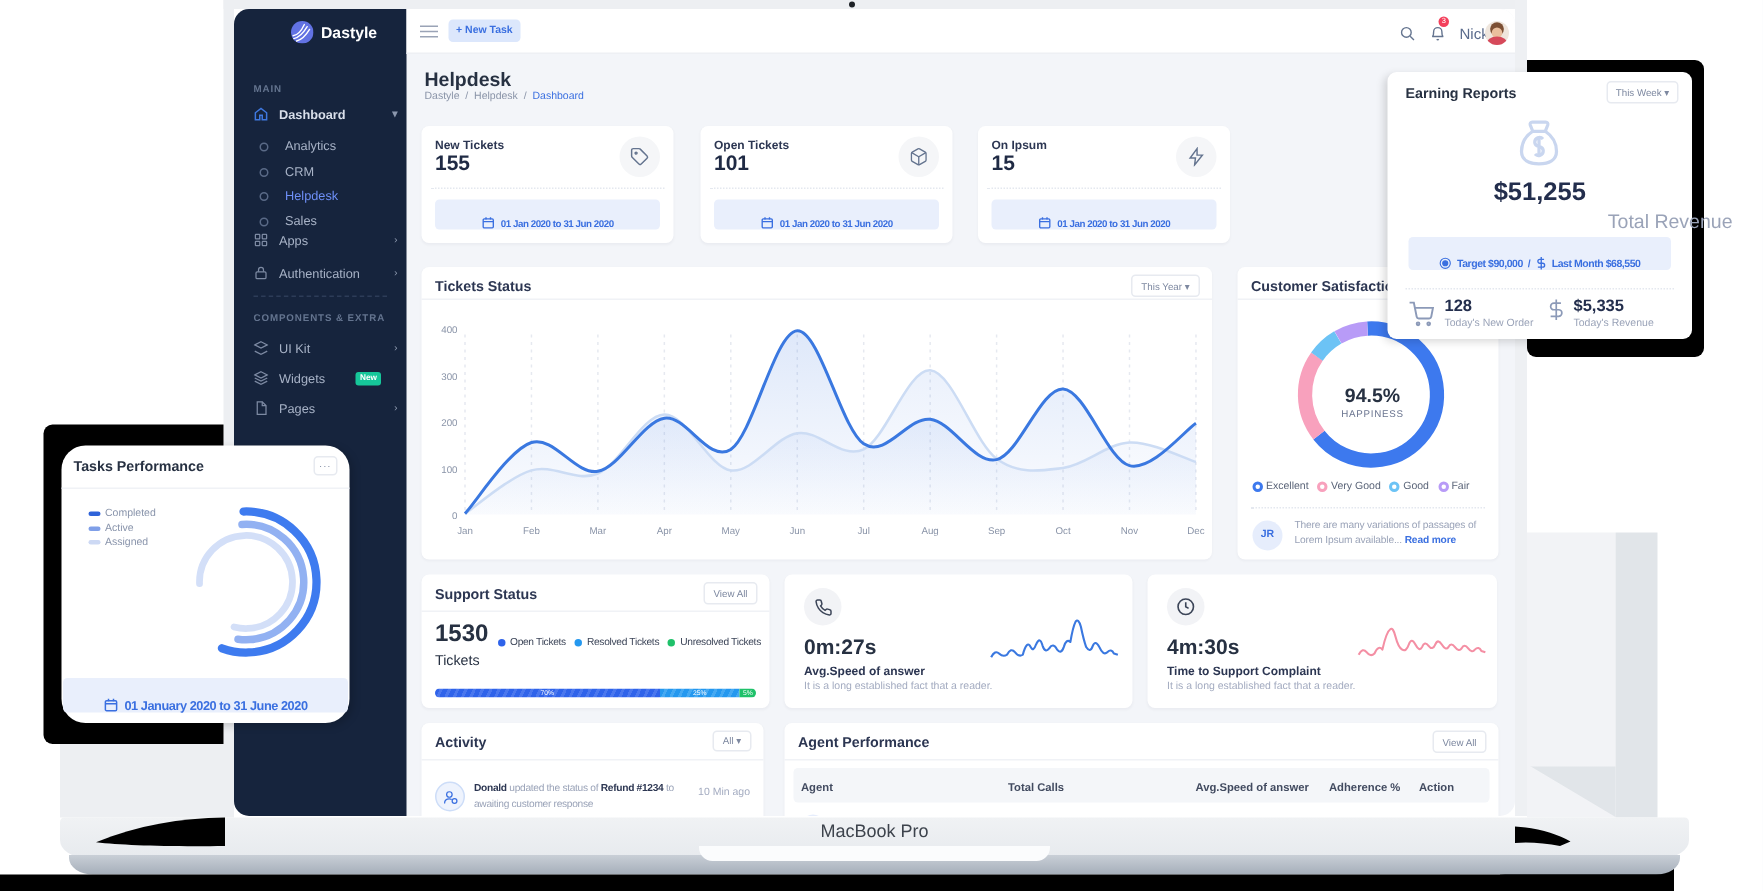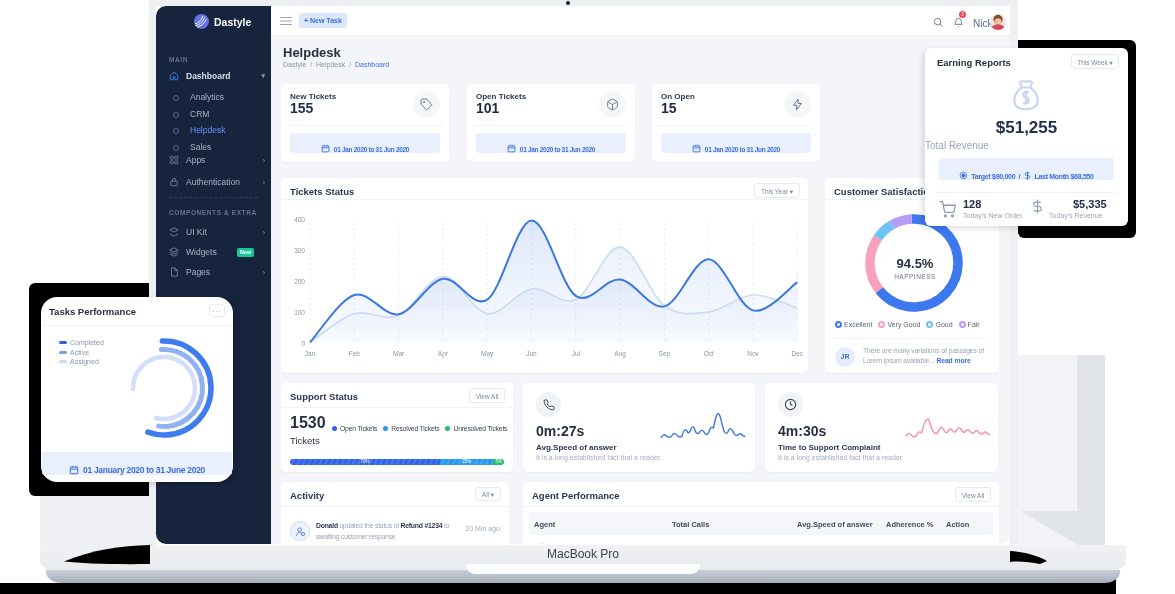--- a/index.html
+++ b/index.html
@@ -206,21 +206,21 @@
       </div>
     <div class="dash" style="left:6px;right:6px;top:41px;"></div>
     <div class="datebtn" style="left:9px;right:9px;top:49px;height:20px;"><svg width="9" height="9" viewBox="0 0 24 24" fill="none" stroke="#3a6fe0" stroke-width="2.4" style="margin-right:4px;">
           <rect x="3" y="5" width="18" height="16" rx="2"></rect>
           <line x1="3" y1="10" x2="21" y2="10"></line>
           <line x1="8" y1="2" x2="8" y2="6"></line>
           <line x1="16" y1="2" x2="16" y2="6"></line>
         </svg>01 Jan 2020 to 31 Jun 2020</div>
   </div>
   <div class="card stat" style="left:496px;">
-    <div class="lb">On Open</div>
+    <div class="lb">On Ipsum</div>
       <div class="num">15</div>
     <div class="ic">
         <svg width="13" height="13" viewBox="0 0 24 24" fill="none" stroke="#64748f" stroke-width="1.8">
           <path d="M13 2 L4.5 13.5 H11 L10 22 L19.5 10 H13 Z"></path>
         </svg>
       </div>
     <div class="dash" style="left:6px;right:6px;top:41px;"></div>
     <div class="datebtn" style="left:9px;right:9px;top:49px;height:20px;"><svg width="9" height="9" viewBox="0 0 24 24" fill="none" stroke="#3a6fe0" stroke-width="2.4" style="margin-right:4px;">
           <rect x="3" y="5" width="18" height="16" rx="2"></rect>
           <line x1="3" y1="10" x2="21" y2="10"></line>
@@ -417,21 +417,21 @@
 <div class="abs" id="earnshadow" style="left:1018px;top:40px;width:118px;height:198px;background:#000;border-radius:0 6px 6px 6px;"></div>
 <div class="abs" id="earncard" style="left:925px;top:48px;width:203px;height:178px;background:#fff;border-radius:6px;box-shadow:-2px 2px 6px rgba(0,0,0,.15);">
   <div class="abs" style="left:12px;top:9px;font-size:9.5px;font-weight:bold;color:#273142;">Earning Reports</div>
   <div class="pillbtn" style="right:9px;top:6px;width:48px;height:15px;line-height:15px;">This Week ▾</div>
   <svg width="40" height="40" viewBox="0 0 24 24" style="position:absolute;left:81px;top:27px;" fill="none" stroke="#c9d6ef" stroke-width="1.3">
     <path d="M9.5 7.5 C6.5 9.5 5 12.5 5 15.5 C5 19 8 20.5 12 20.5 C16 20.5 19 19 19 15.5 C19 12.5 17.5 9.5 14.5 7.5"></path>
     <path d="M9.5 7.5 L8.5 5 C8.3 4.4 8.7 3.8 9.3 3.8 L14.7 3.8 C15.3 3.8 15.7 4.4 15.5 5 L14.5 7.5 Z"></path>
     <path d="M13.6 10.6 a1.9 1.9 0 0 0 -3.3 1.3 c0 1 .8 1.5 1.7 1.7 c.9 .2 1.7 .7 1.7 1.7 a1.9 1.9 0 0 1 -3.3 1.3 M12 9.8 v6.8"></path>
   </svg>
   <div class="abs" style="left:0;width:203px;top:70px;text-align:center;font-size:17px;font-weight:bold;color:#232e4d;">$51,255</div>
-  <div class="abs" style="left:0;width:230px;top:92px;text-align:left;font-size:10px;color:#9aa3b8;">Total Revenue</div>
+  <div class="abs" style="left:0;width:230px;top:92px;text-align:right;font-size:13px;color:#9aa3b8;">Total Revenue</div>
   <div class="datebtn" style="left:14px;right:14px;top:110px;height:22px;font-size:7px;font-weight:bold;">
     <svg width="9" height="9" viewBox="0 0 24 24" fill="none" stroke="#3a6fe0" stroke-width="2" style="margin-right:3px;">
         <circle cx="12" cy="12" r="9"></circle>
         <circle cx="12" cy="12" r="4.5" fill="#3a6fe0"></circle>
       </svg>
     Target $90,000&nbsp;&nbsp;/&nbsp;&nbsp;<svg width="9" height="9" viewBox="0 0 24 24" fill="none" stroke="#3a6fe0" stroke-width="2.4" style="margin-right:2px;">
         <line x1="12" y1="1" x2="12" y2="23"></line>
         <path d="M17 5 H9.5 a3.5 3.5 0 0 0 0 7 h5 a3.5 3.5 0 0 1 0 7 H6"></path>
       </svg>Last Month $68,550
   </div>
@@ -444,15 +444,15 @@
       </svg>
   </div>
   <div class="abs" style="left:38px;top:150px;font-size:11px;font-weight:bold;color:#232e4d;">128</div>
   <div class="abs" style="left:38px;top:164px;font-size:7px;color:#9aa3b8;">Today's New Order</div>
   <div class="abs" style="left:105px;top:151px;">
     <svg width="15" height="15" viewBox="0 0 24 24" fill="none" stroke="#8c9ab8" stroke-width="1.8">
         <line x1="12" y1="1" x2="12" y2="23"></line>
         <path d="M17 5 H9.5 a3.5 3.5 0 0 0 0 7 h5 a3.5 3.5 0 0 1 0 7 H6"></path>
       </svg>
   </div>
-  <div class="abs" style="left:124px;top:150px;font-size:11px;font-weight:bold;color:#232e4d;margin-left:24px;">$5,335</div>
+  <div class="abs" style="left:124px;top:150px;font-size:11px;font-weight:bold;color:#232e4d;">$5,335</div>
   <div class="abs" style="left:124px;top:164px;font-size:7px;color:#9aa3b8;">Today's Revenue</div>
 </div>
 
 </body></html>

